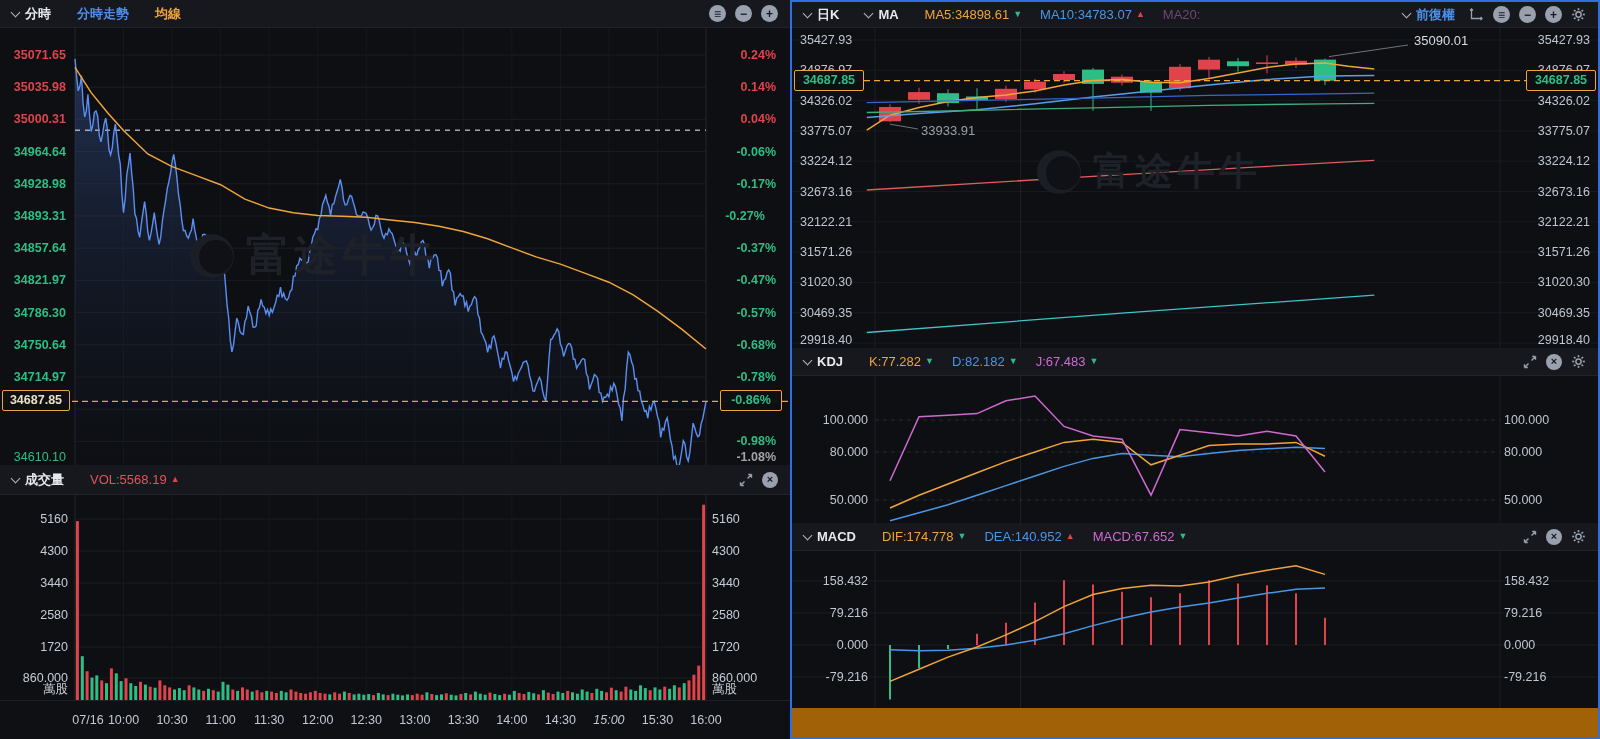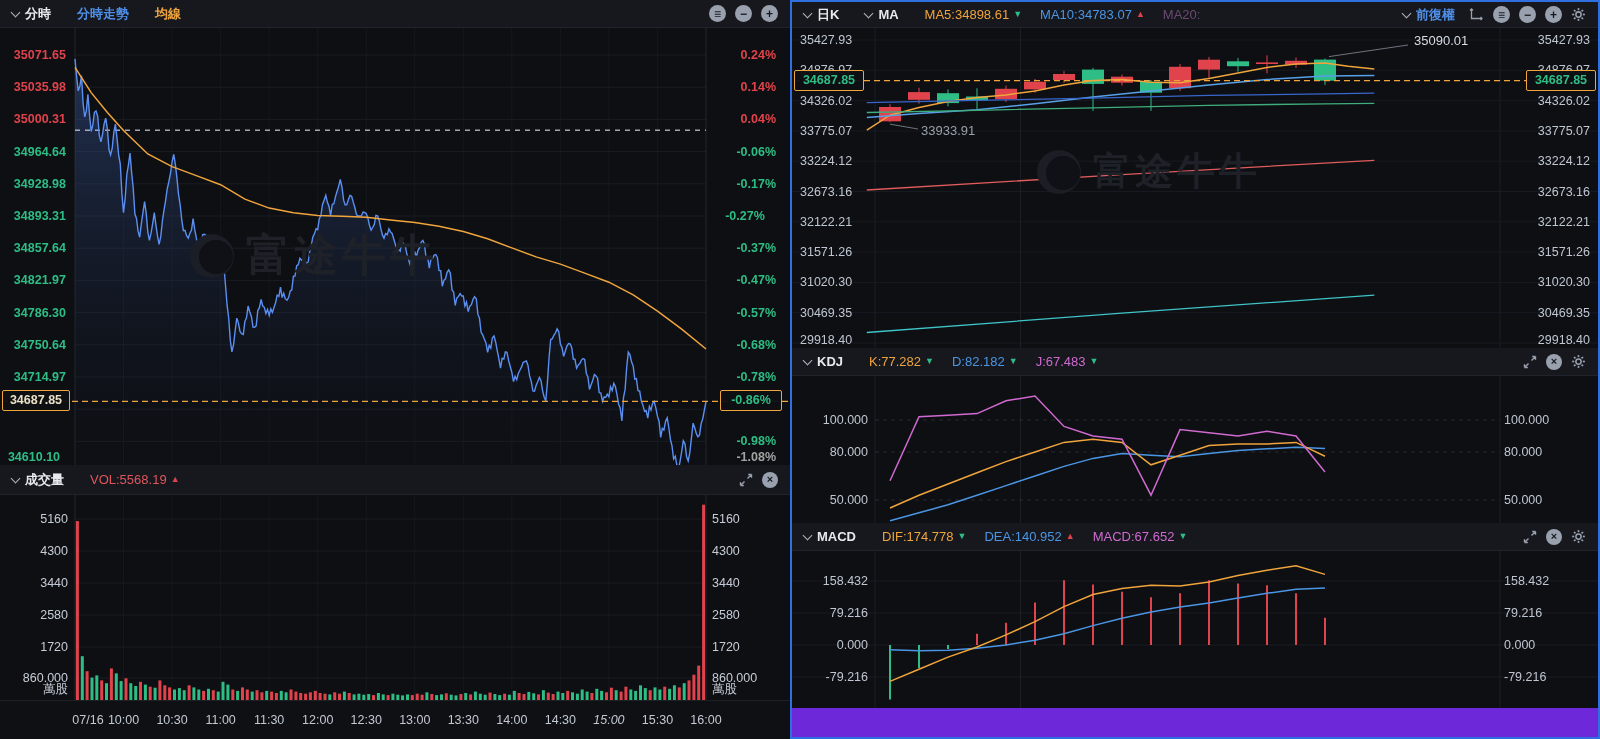--- a/index.html
+++ b/index.html
@@ -1,20 +1,20 @@
 <!DOCTYPE html>
 <html><head>
 <meta charset="utf-8">
 <style>
   *{box-sizing:border-box;margin:0;padding:0}
   body{margin:0;background:#07080b;font-family:"Liberation Sans",sans-serif;color:#c6ccd6}
   .app{width:1600px;height:739px;display:flex;background:#0d0f13;position:relative;overflow:hidden}
   .panel{position:relative;overflow:hidden}
   .panel.left{width:790px}
-  .panel.right{width:810px;border:2px solid #2f6fe0;background:#6d28d9}
+  .panel.right{width:810px;border:2px solid #2f6fe0;background:#a16207}
   .hdr{display:flex;align-items:center;height:28px;background:#16181e;border-bottom:1px solid #20232a;padding:0 12px;font-size:13px}
   .hdr.h26{height:26px}.hdr.h30{height:30px}
   .h-item{display:flex;align-items:center;margin-right:26px;color:#e6e9ee;font-weight:600;white-space:nowrap}
   .h-item.tight{margin-right:18px}
   .caret{width:7px;height:7px;border-left:1.5px solid #aeb5c0;border-bottom:1.5px solid #aeb5c0;transform:rotate(-45deg);display:inline-block;margin-right:6px;margin-top:-3px}
   .tab-blue{color:#4f8fe8;font-weight:600}
   .tab-orange{color:#f0a43c;font-weight:600}
   .val-orange{color:#f0a43c;font-weight:400}
   .val-blue{color:#4b96e4;font-weight:400}
   .val-magenta{color:#d06ad0;font-weight:400}
@@ -135,21 +135,21 @@
         <div class="axlab" style="top: 244.4px; left: 2px; width: 64px; text-align: right; color: rgb(46, 189, 133); font-weight: 700;">34821.97</div>
         <div class="axlab" style="top: 244.4px; right: 14px; width: 62px; text-align: right; color: rgb(46, 189, 133); font-weight: 700;">-0.47%</div>
         <div class="axlab" style="top: 276.6px; left: 2px; width: 64px; text-align: right; color: rgb(46, 189, 133); font-weight: 700;">34786.30</div>
         <div class="axlab" style="top: 276.6px; right: 14px; width: 62px; text-align: right; color: rgb(46, 189, 133); font-weight: 700;">-0.57%</div>
         <div class="axlab" style="top: 308.8px; left: 2px; width: 64px; text-align: right; color: rgb(46, 189, 133); font-weight: 700;">34750.64</div>
         <div class="axlab" style="top: 308.8px; right: 14px; width: 62px; text-align: right; color: rgb(46, 189, 133); font-weight: 700;">-0.68%</div>
         <div class="axlab" style="top: 341px; left: 2px; width: 64px; text-align: right; color: rgb(46, 189, 133); font-weight: 700;">34714.97</div>
         <div class="axlab" style="top: 341px; right: 14px; width: 62px; text-align: right; color: rgb(46, 189, 133); font-weight: 700;">-0.78%</div>
         <div class="axlab" style="top: 405px; left: 2px; width: 64px; text-align: left; color: rgb(46, 189, 133); font-weight: 700; margin-top: 37px;">34643.63</div>
         <div class="axlab" style="top: 405px; right: 14px; width: 62px; text-align: right; color: rgb(46, 189, 133); font-weight: 700;">-0.98%</div>
-        <div class="axlab" style="top: 421px; left: 2px; width: 64px; text-align: center; color: rgb(46, 189, 133); font-weight: 700;">34610.10</div>
+        <div class="axlab" style="top: 421px; left: 2px; width: 64px; text-align: right; color: rgb(46, 189, 133); font-weight: 400;">34610.10</div>
         <div class="axlab" style="top: 421px; right: 14px; width: 62px; text-align: right; color: #a3a3a3; font-weight: 700;">-1.08%</div>
       </div>
 
     <div class="hdr h30">
       <div class="h-item">
         <span class="caret"></span>
         <span>成交量</span>
       </div>
       <div class="h-item">
         <span class="val-red">VOL:5568.19</span>

